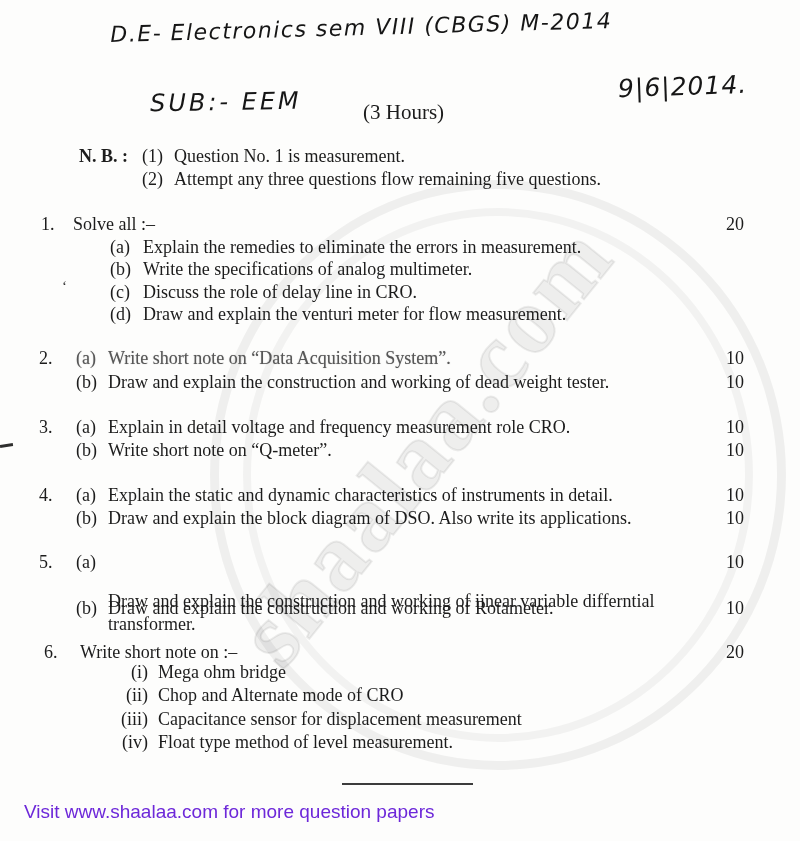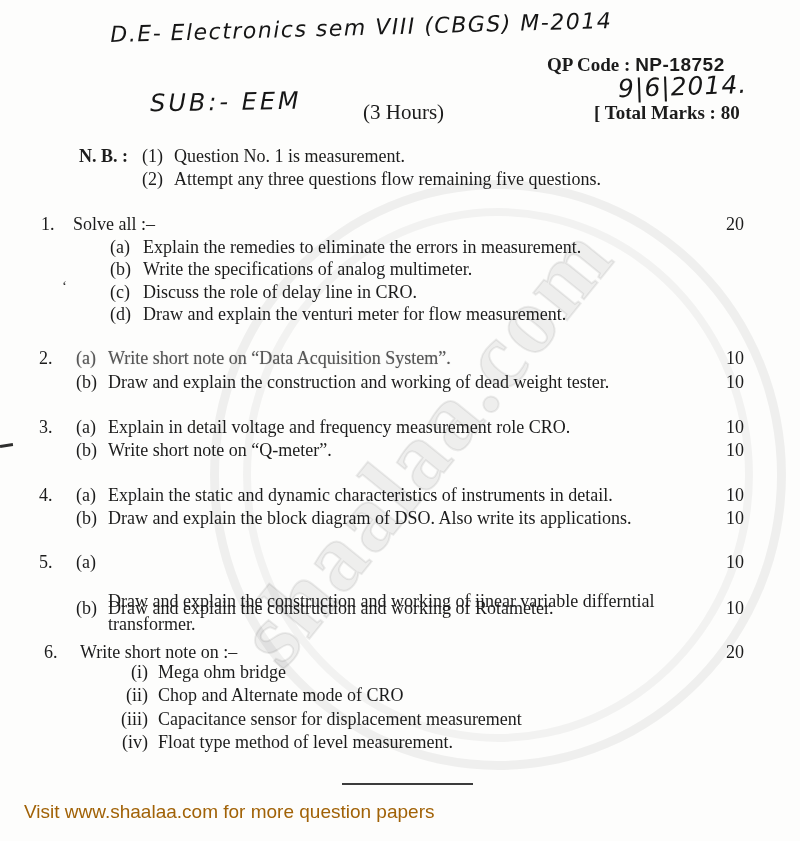--- a/index.html
+++ b/index.html
@@ -42,40 +42,38 @@
   .wm-inner{left:243px;top:208px;width:494px;height:518px;border:8px solid rgba(0,0,0,0.042);}
   .wm-text{
     position:absolute;left:425px;top:445px;
     transform:translate(-50%,-50%) rotate(-51deg);
     font-family:"Liberation Serif",serif;font-size:95px;font-weight:bold;letter-spacing:3px;
     color:rgba(0,0,0,0.06);-webkit-text-stroke:2px rgba(0,0,0,0.07);
     pointer-events:none;white-space:nowrap;
   }
   
   .footer-rule{left:342px;top:783px;width:131px;height:2px;background:#3c3c3c;}
-  .footer-text{left:24px;top:801px;font-family:"Liberation Sans",sans-serif;font-size:19px;color:#a16207;white-space:nowrap;}
+  .footer-text{left:24px;top:801px;font-family:"Liberation Sans",sans-serif;font-size:19px;color:#6d28d9;white-space:nowrap;}
   
   .edge-dash{left:0;top:444px;width:13px;height:3px;background:#2e2e2e;transform:rotate(-8deg);}
   .stray-quote{left:62px;top:278px;font-size:15px;color:#333;}
 </style>
 </head>
 <body>
 
 <div class="page">
 
   <div class="wm-ellipse wm-outer"></div>
   <div class="wm-ellipse wm-inner"></div>
   <div class="wm-text">shaalaa.com</div>
 
   <div class="abs hw hw-title">D.E- Electronics sem VIII (CBGS) M-2014</div>
-  <div class="abs qp-line"><span>QP Code : </span><span class="qp-value">NP-18752</span></div>
   <div class="abs hw hw-date">9|6|2014.</div>
   <div class="abs hw hw-sub">SUB:- EEM</div>
   <div class="abs hours">(3 Hours)</div>
-  <div class="abs total">[ Total Marks :  80</div>
 
   <div class="line" style="top:145px">
     <span class="nb-label">N. B. :</span>
     <span class="nb-num">(1)</span>
     <span class="nb-text"><span>Question </span><span class="b">No. 1</span><span> is </span><span class="b">measurement</span><span>.</span></span>
   </div>
   <div class="line" style="top:168px">
     <span class="nb-num">(2)</span>
     <span class="nb-text"><span>Attempt any </span><span class="b">three</span><span> questions flow remaining </span><span class="b">five</span><span> questions.</span></span>
   </div>

